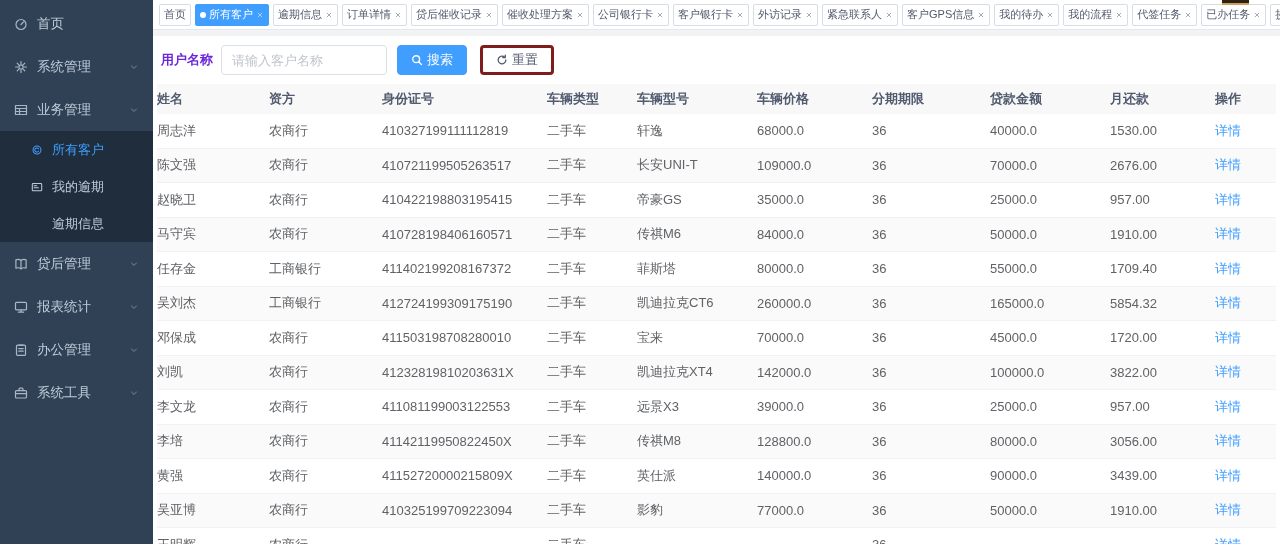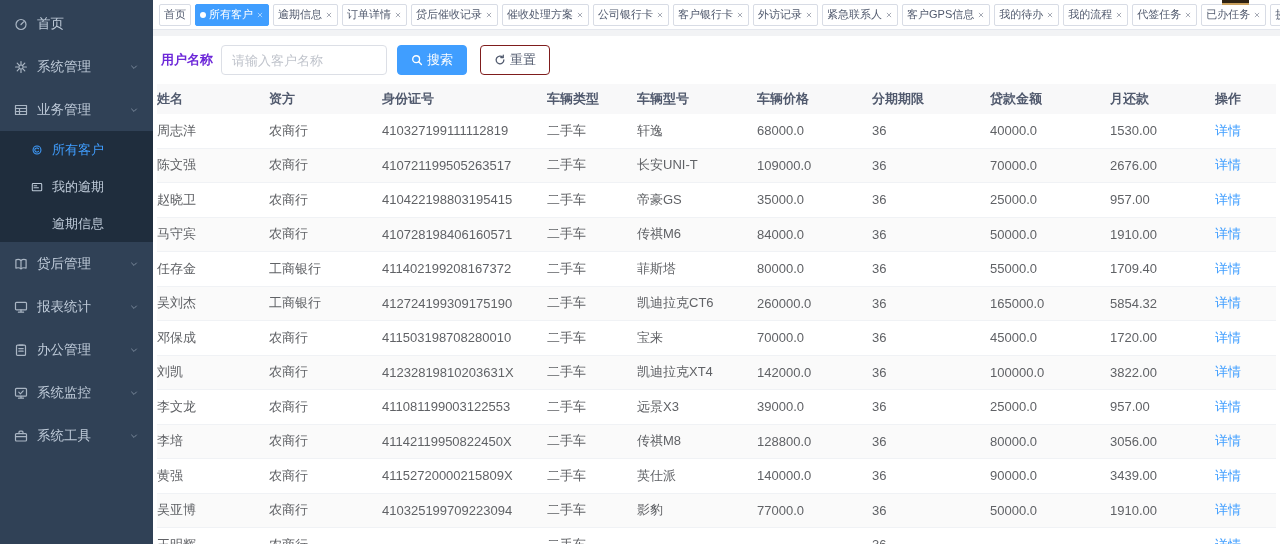--- a/index.html
+++ b/index.html
@@ -59,21 +59,21 @@
     padding: 0 10px; font-size: 13px; color: #606266; outline: none;
     font-family: "Liberation Sans", "DejaVu Sans", sans-serif;
   }
   .search-input::placeholder { color: #c0c4cc; }
   .btn {
     height: 30px; display: inline-flex; align-items: center; gap: 4px;
     padding: 0 13px; font-size: 13px; border-radius: 4px; cursor: pointer;
     font-family: Liberation Sans, sans-serif;
   }
   .btn-primary { background: #409eff; border: 1px solid #409eff; color: #fff; margin-left: 10px; }
-  .btn-default { background: #fff; border: 1px solid #7f1d1d; color: #515a6e; margin-left: 13px; }
+  .btn-default { background: #fff; border: 3px solid #7f1d1d; color: #515a6e; margin-left: 13px; }
   
   .table-wrap { flex: 1; overflow: hidden; padding: 0 4px; }
   .tgrid {
     display: grid;
     grid-template-columns: 112px 113px 165px 90px 120px 115px 118px 120px 105px 1fr;
     align-items: center;
   }
   .thead {
     height: 30px; background: #f8f8f9; color: #515a6e;
     font-size: 13px; font-weight: 700;
@@ -179,34 +179,20 @@
         </span>
       </div>
       <div class="side-item">
         <span class="mi">
           <svg width="14" height="14" viewBox="0 0 14 14" stroke="currentColor" stroke-width="1.2" fill="none" stroke-linecap="round" stroke-linejoin="round">
             <rect x="2.5" y="2.2" width="9" height="10.2" rx="1"></rect>
             <path d="M5 2.2h4M4.8 5.6h4.4M4.8 8.2h4.4"></path>
           </svg>
         </span>
         <span>办公管理</span>
-        <span class="chev">
-          <svg width="10" height="10" viewBox="0 0 14 14" stroke="currentColor" stroke-width="1.2" fill="none" stroke-linecap="round" stroke-linejoin="round">
-            <path d="M3.6 5.6L7 9l3.4-3.4"></path>
-          </svg>
-        </span>
-      </div>
-      <div class="side-item">
-        <span class="mi">
-          <svg width="14" height="14" viewBox="0 0 14 14" stroke="currentColor" stroke-width="1.2" fill="none" stroke-linecap="round" stroke-linejoin="round">
-            <rect x="1.5" y="2.4" width="11" height="7.8" rx="1"></rect>
-            <path d="M4.8 6.2l1.6 1.6 2.8-2.9M7 10.2v2M4.5 12.2h5"></path>
-          </svg>
-        </span>
-        <span>系统监控</span>
         <span class="chev">
           <svg width="10" height="10" viewBox="0 0 14 14" stroke="currentColor" stroke-width="1.2" fill="none" stroke-linecap="round" stroke-linejoin="round">
             <path d="M3.6 5.6L7 9l3.4-3.4"></path>
           </svg>
         </span>
       </div>
       <div class="side-item">
         <span class="mi">
           <svg width="14" height="14" viewBox="0 0 14 14" stroke="currentColor" stroke-width="1.2" fill="none" stroke-linecap="round" stroke-linejoin="round">
             <rect x="1.5" y="4.6" width="11" height="7.4" rx="1"></rect>

